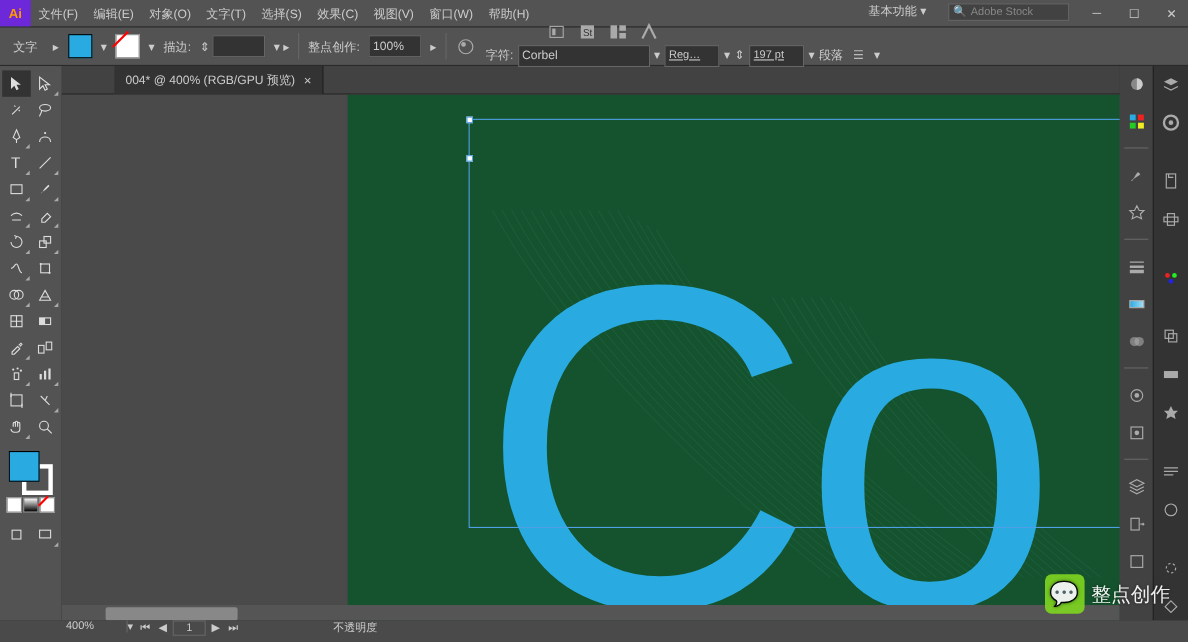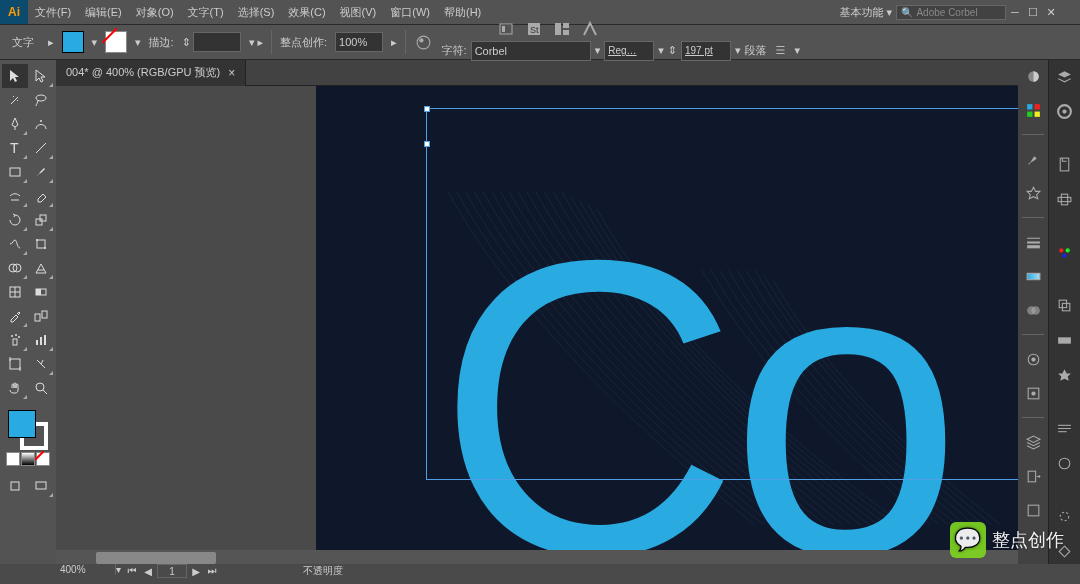--- a/index.html
+++ b/index.html
@@ -1,62 +1,62 @@
 <!DOCTYPE html>
 <html><head>
 <meta charset="utf-8">
 <style>
 * { margin:0; padding:0; box-sizing:border-box; font-family:"Microsoft YaHei",sans-serif; user-select:none; }
 body { width:1080px; height:584px; background:#333; overflow:hidden; position:relative; }
 .menubar { height:24px; background:#535353; display:flex; align-items:center; font-size:11px; color:#ccc; }
-.ai-logo { width:28px; height:24px; background:#0c4a6e; color:#ff9a00; display:flex; align-items:center; justify-content:center; font-weight:bold; font-size:12px; }
+.ai-logo { width:28px; height:24px; background:#6d28d9; color:#ff9a00; display:flex; align-items:center; justify-content:center; font-weight:bold; font-size:12px; }
 .menu-item { padding:0 7px; cursor:pointer; height:24px; display:flex; align-items:center; }
 .menu-icons { margin-left:10px; display:flex; gap:12px; align-items:center; }
 .menu-icon { width:16px; height:16px; display:flex; align-items:center; justify-content:center; cursor:pointer;margin-top:33px; }
-.menu-right { margin-left:auto; display:flex; align-items:center; gap:0; padding-right:20px; }
+.menu-right { margin-left:auto; display:flex; align-items:flex-start; gap:16px; padding-right:6px; }
 .ws-label { font-size:11px; color:#ccc; padding:0 4px; }
 .search-stock { display:flex; align-items:center; background:#424242; border:1px solid #666; padding:1px 4px; font-size:10px; color:#888; width:110px; }
 .win-btn { width:18px; height:18px; display:flex; align-items:center; justify-content:center; cursor:pointer; color:#ccc; }
 
 .optbar { height:36px; background:#535353; border-top:1px solid #2a2a2a; border-bottom:1px solid #2a2a2a; display:flex; align-items:center; font-size:11px; color:#ccc; padding:0 6px; gap:8px; }
 .tool-label { padding:0 6px;text-align:right; }
 .swatch-fill { width:22px; height:22px; background:#29abe2; border:1px solid #000; }
 .swatch-stroke { width:22px; height:22px; position:relative; border:1px solid #888; background:#fff; }
 .swatch-stroke::after { content:''; position:absolute; inset:0; border-top:2px solid red; transform:rotate(-45deg); transform-origin:center; }
 .opt-drop { display:flex; align-items:center; gap:2px; }
 .num-field { width:48px; height:20px; background:#333; border:1px solid #666; color:#ccc; padding:0 3px; font-size:11px; }
 .sep { width:1px; height:24px; background:#666; }
 .char-group { display:flex; align-items:center; gap:4px;margin-top:17px; }
 .font-field { width:120px; height:20px; background:#333; border:1px solid #666; color:#ccc; padding:0 3px; font-size:11px; }
 .small-field { width:50px; height:20px; background:#333; border:1px solid #666; color:#ccc; padding:0 3px; font-size:10px;text-decoration:underline; }
 .opt-right { margin-left:auto; display:flex; gap:6px; align-items:center; }
 .opt-icon { width:16px; height:16px; cursor:pointer; }
 
 .tabbar { height:26px; background:#424242; display:flex; align-items:center; border-bottom:1px solid #222; margin-left:56px; margin-right:62px; }
-.doc-tab { height:26px; background:#333; padding:12px 10px; display:flex; align-items:center; font-size:11px; color:#ccc; gap:8px; border-right:1px solid #222; }
+.doc-tab { height:26px; background:#333; padding:12px 10px; display:flex; align-items:center; font-size:11px; color:#ccc; gap:8px; border-right:1px solid #222;margin-left:48px; }
 .tab-x { cursor:pointer; font-size:12px; }
 
 .workspace { position:absolute; top:86px; bottom:20px; left:0; right:0; display:flex; }
 .toolpanel { width:56px; background:#535353; display:flex; flex-direction:column; padding:4px 2px; gap:0; position:absolute; left:0; top:60px; bottom:20px; }
 .tool-dbl { display:flex; }
 .tool-btn { width:26px; height:24px; display:flex; align-items:center; justify-content:center; cursor:pointer; color:#ddd; position:relative; }
 .tool-btn.sel { background:#333; }
 .tool-btn svg { width:16px; height:16px; }
 .corner { position:absolute; bottom:1px; right:1px; width:0; height:0; border-left:4px solid transparent; border-bottom:4px solid #aaa; }
 .fill-stroke-tools { margin-top:6px; padding:2px; }
 .fs-big { position:relative; width:44px; height:40px; margin:2px auto; }
 .fs-fill { position:absolute; top:0; left:2px; width:28px; height:28px; background:#29abe2; border:1px solid #000; }
 .fs-stroke { position:absolute; bottom:0; right:2px; width:28px; height:28px; background:#535353; border:4px solid #fff; }
 .fs-stroke::after { content:''; position:absolute; inset:-4px; border-top:2px solid red; transform:rotate(-45deg); }
 .fs-row { display:flex; justify-content:center; gap:1px; margin-top:2px; }
 .fs-mini { width:14px; height:14px; border:1px solid #888; }
 .mode-row { display:flex; margin-top:6px; }
 
 .canvas-area { flex:1; background:#4a4a4a; position:relative; margin-left:56px; margin-right:62px; overflow:hidden; }
-.artboard { position:absolute; top:0; left:260px; right:0; bottom:0; background:#0f172a;padding-left:44px; }
+.artboard { position:absolute; top:0; left:260px; right:0; bottom:0; background:#14532d;padding-left:44px; }
 .sel-box { position:absolute; top:22px; left:110px; right:-5px; bottom:84px; border:1px solid #4f9fe6; }
 .sel-handle { position:absolute; width:6px; height:6px; background:#fff; border:1px solid #4f9fe6; }
 .art-text { position:absolute; top:80px; left:120px; font-size:420px; font-family:Corbel,sans-serif; color:#29abe2; white-space:nowrap; letter-spacing:-10px; }
 .blend-lines { position:absolute; inset:0; opacity:0.35; }
 
 .rpanel-outer { width:30px; background:#424242; position:absolute; right:32px; top:60px; bottom:20px; display:flex; flex-direction:column; align-items:center; padding-top:6px; gap:14px; }
 .rpanel-far { width:32px; background:#333; position:absolute; right:0; top:60px; bottom:20px; display:flex; flex-direction:column; align-items:center; padding-top:8px; gap:18px; border-left:1px solid #222; }
 .p-icon { width:20px; height:20px; cursor:pointer; display:flex; align-items:center; justify-content:center; color:#bbb; }
 .p-icon svg { width:17px; height:17px; }
 .p-sep { width:22px; height:1px; background:#666; }
@@ -109,21 +109,21 @@
         </svg>
       </span>
     <span class="menu-icon">
         <svg viewBox="0 0 16 16">
           <path d="M2 14 L8 2 L14 14" fill="none" stroke="#aaa" stroke-width="2"></path>
         </svg>
       </span>
   </div>
   <div class="menu-right">
     <span class="ws-label"><span>基本功能</span> ▾</span>
-    <div class="search-stock">🔍 <span style="margin-left:3px" title="搜索 Adobe Stock">Adobe Corbel</span></div>
+    <div class="search-stock">🔍 <span style="margin-left:3px" title="搜索 Adobe Stock">Adobe Stock</span></div>
     <span class="win-btn">─</span>
     <span class="win-btn">☐</span>
     <span class="win-btn">✕</span>
   </div>
 </div>
 
 <div class="optbar">
   <span class="tool-label">文字</span>
   <span>▸</span>
   <div class="swatch-fill"></div>

